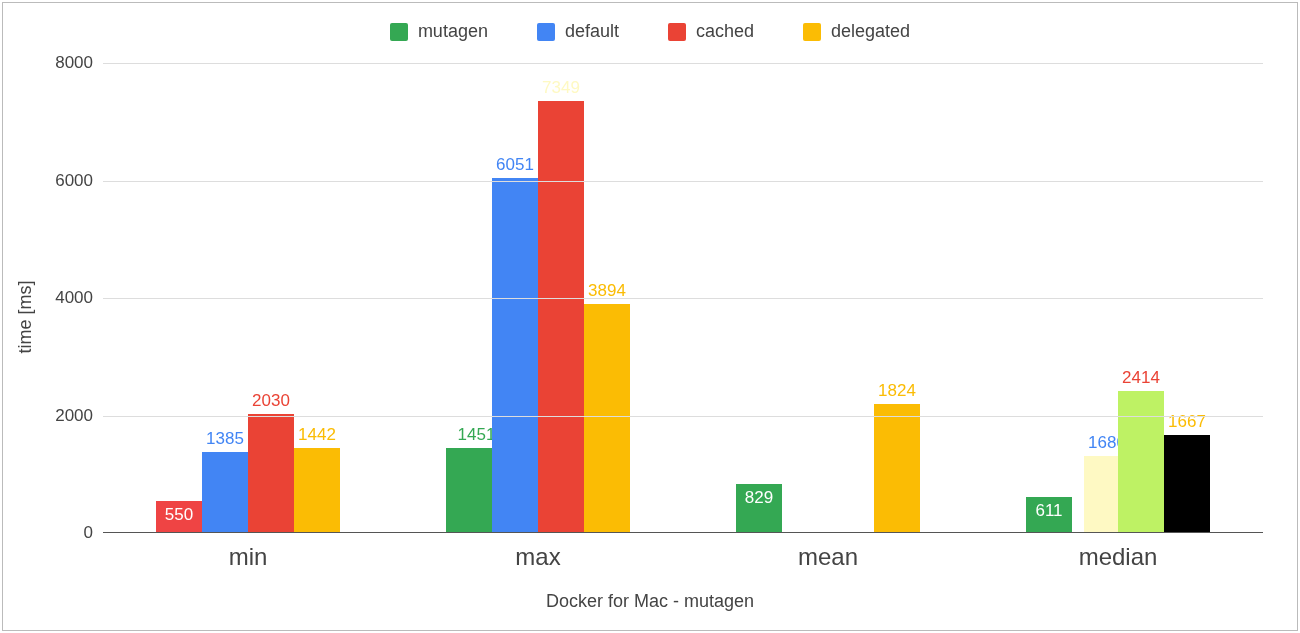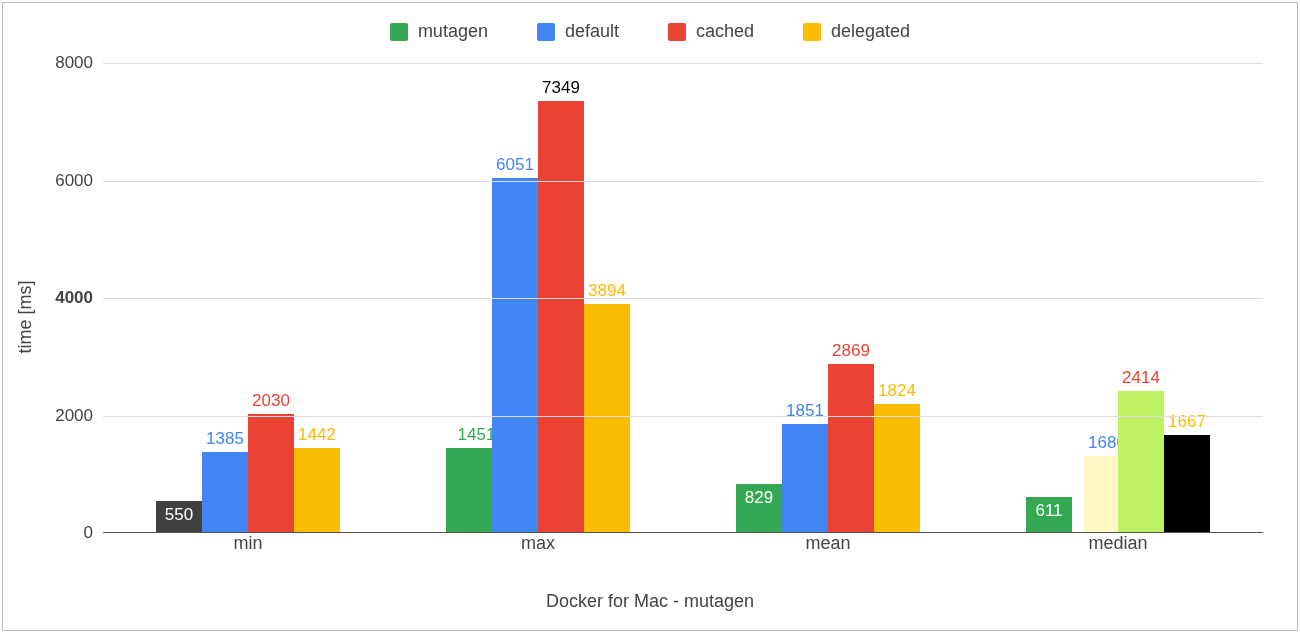--- a/index.html
+++ b/index.html
@@ -87,22 +87,22 @@
     transform: translateY(-50%);
     padding-right: 10px;
     font-size: 17px;
     color: #444;
     text-align: right;
   }
   .xtick-label {
     position: absolute;
     top: 100%;
     transform: translateX(-50%);
-    padding-top: 0;
-    font-size: 18px;
+    padding-top: 10px;
+    font-size: 24px;
     color: #444;
     white-space: nowrap;
   }
   .groups {
     position: absolute;
     inset: 0;
   }
   .group {
     position: absolute;
     bottom: 0;
@@ -150,56 +150,50 @@
         <div class="swatch" style="background: rgb(251, 188, 4);"></div>
         <span>delegated</span>
       </div>
     </div>
 
   <div class="ylabel">time [ms]</div>
 
   <div class="plot">
     <div class="groups">
         <div class="group" style="left: 53px; width: 184px;">
-          <div class="bar" style="left: 0px; width: 46px; height: 32.3125px; background: #404040; text-align: center;">
+          <div class="bar" style="left: 0px; width: 46px; height: 32.3125px; background: #ef4444; text-align: center;">
             <div class="bar-label inside">550</div>
           </div>
           <div class="bar" style="left: 46px; width: 46px; height: 81.3688px; background: rgb(66, 133, 244);">
             <div class="bar-label" style="color: rgb(66, 133, 244);">1385</div>
           </div>
           <div class="bar" style="left: 92px; width: 46px; height: 119.262px; background: rgb(234, 67, 53);">
             <div class="bar-label" style="color: rgb(234, 67, 53);">2030</div>
           </div>
           <div class="bar" style="left: 138px; width: 46px; height: 84.7175px; background: rgb(251, 188, 4);">
             <div class="bar-label" style="color: rgb(251, 188, 4);">1442</div>
           </div>
         </div>
         <div class="group" style="left: 343px; width: 184px;">
           <div class="bar" style="left: 0px; width: 61px; height: 85.2463px; background: rgb(52, 168, 83);">
             <div class="bar-label" style="color: rgb(52, 168, 83);">1451</div>
           </div>
           <div class="bar" style="left: 46px; width: 46px; height: 355.496px; background: rgb(66, 133, 244);">
             <div class="bar-label" style="color: rgb(66, 133, 244);">6051</div>
           </div>
           <div class="bar" style="left: 92px; width: 46px; height: 431.754px; background: rgb(234, 67, 53);">
-            <div class="bar-label" style="color: #000000;">7349</div>
+            <div class="bar-label" style="color: #fef9c3;">7349</div>
           </div>
           <div class="bar" style="left: 138px; width: 46px; height: 228.773px; background: rgb(251, 188, 4);">
             <div class="bar-label" style="color: rgb(251, 188, 4);">3894</div>
           </div>
         </div>
         <div class="group" style="left: 633px; width: 184px;">
           <div class="bar" style="left: 0px; width: 46px; height: 48.7037px; background: rgb(52, 168, 83);">
             <div class="bar-label inside">829</div>
-          </div>
-          <div class="bar" style="left: 46px; width: 46px; height: 108.746px; background: rgb(66, 133, 244);">
-            <div class="bar-label" style="color: rgb(66, 133, 244);">1851</div>
-          </div>
-          <div class="bar" style="left: 92px; width: 46px; height: 168.554px; background: rgb(234, 67, 53);">
-            <div class="bar-label" style="color: rgb(234, 67, 53);">2869</div>
           </div>
           <div class="bar" style="left: 138px; width: 46px; height: 129px; background: rgb(251, 188, 4);">
             <div class="bar-label" style="color: rgb(251, 188, 4);">1824</div>
           </div>
         </div>
         <div class="group" style="left: 923px; width: 184px;">
           <div class="bar" style="left: 0px; width: 46px; height: 35.8963px; background: rgb(52, 168, 83);">
             <div class="bar-label inside">611</div>
           </div>
           <div class="bar" style="left: 58px; width: 46px; height: 77px; background: #fef9c3;">
@@ -211,21 +205,21 @@
           <div class="bar" style="left: 138px; width: 46px; height: 98px; background: #000000;">
             <div class="bar-label" style="color: rgb(251, 188, 4);">1667</div>
           </div>
         </div>
       </div>
     <div class="axis-x"></div>
   <div class="ytick-label" style="top: 470px;">0</div>
       <div class="gridline" style="top: 352.5px;"></div>
       <div class="ytick-label" style="top: 352.5px;">2000</div>
       <div class="gridline" style="top: 235px;"></div>
-      <div class="ytick-label" style="top: 235px; font-weight: bold;">4000</div>
+      <div class="ytick-label" style="top: 235px;">4000</div>
       <div class="gridline" style="top: 117.5px;"></div>
       <div class="ytick-label" style="top: 117.5px;">6000</div>
       <div class="gridline" style="top: 0px;"></div>
       <div class="ytick-label" style="top: 0px;">8000</div>
       <div class="xtick-label" style="left: 145px;">min</div>
       <div class="xtick-label" style="left: 435px;">max</div>
       <div class="xtick-label" style="left: 725px;">mean</div>
       <div class="xtick-label" style="left: 1015px;">median</div>
     </div>
 

